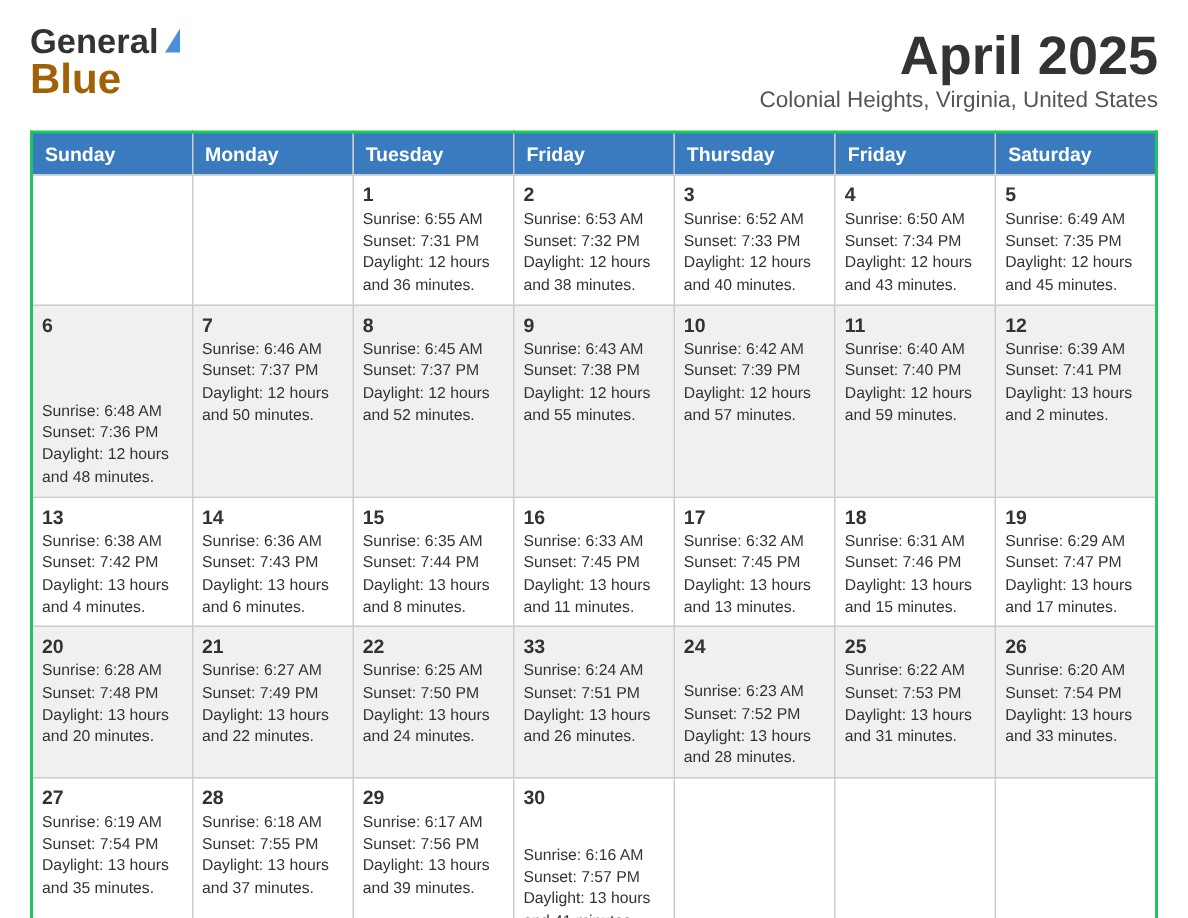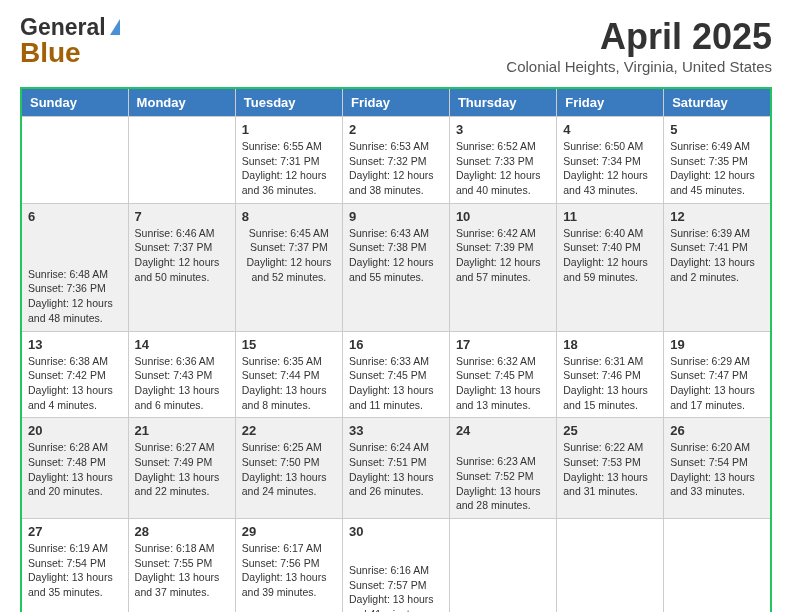--- a/index.html
+++ b/index.html
@@ -180,21 +180,21 @@
         </td>
         <td>
           <span class="day-number">7</span>
           <div class="day-info" style="white-space: pre-line;">Sunrise: 6:46 AM
 Sunset: 7:37 PM
 Daylight: 12 hours
 and 50 minutes.</div>
         </td>
         <td>
           <span class="day-number">8</span>
-          <div class="day-info" style="white-space: pre-line; text-align: center;">Sunrise: 6:45 AM
+          <div class="day-info" style="white-space: pre-line;">Sunrise: 6:45 AM
 Sunset: 7:37 PM
 Daylight: 12 hours
 and 52 minutes.</div>
         </td>
         <td>
           <span class="day-number">9</span>
           <div class="day-info" style="white-space: pre-line;">Sunrise: 6:43 AM
 Sunset: 7:38 PM
 Daylight: 12 hours
 and 55 minutes.</div>

